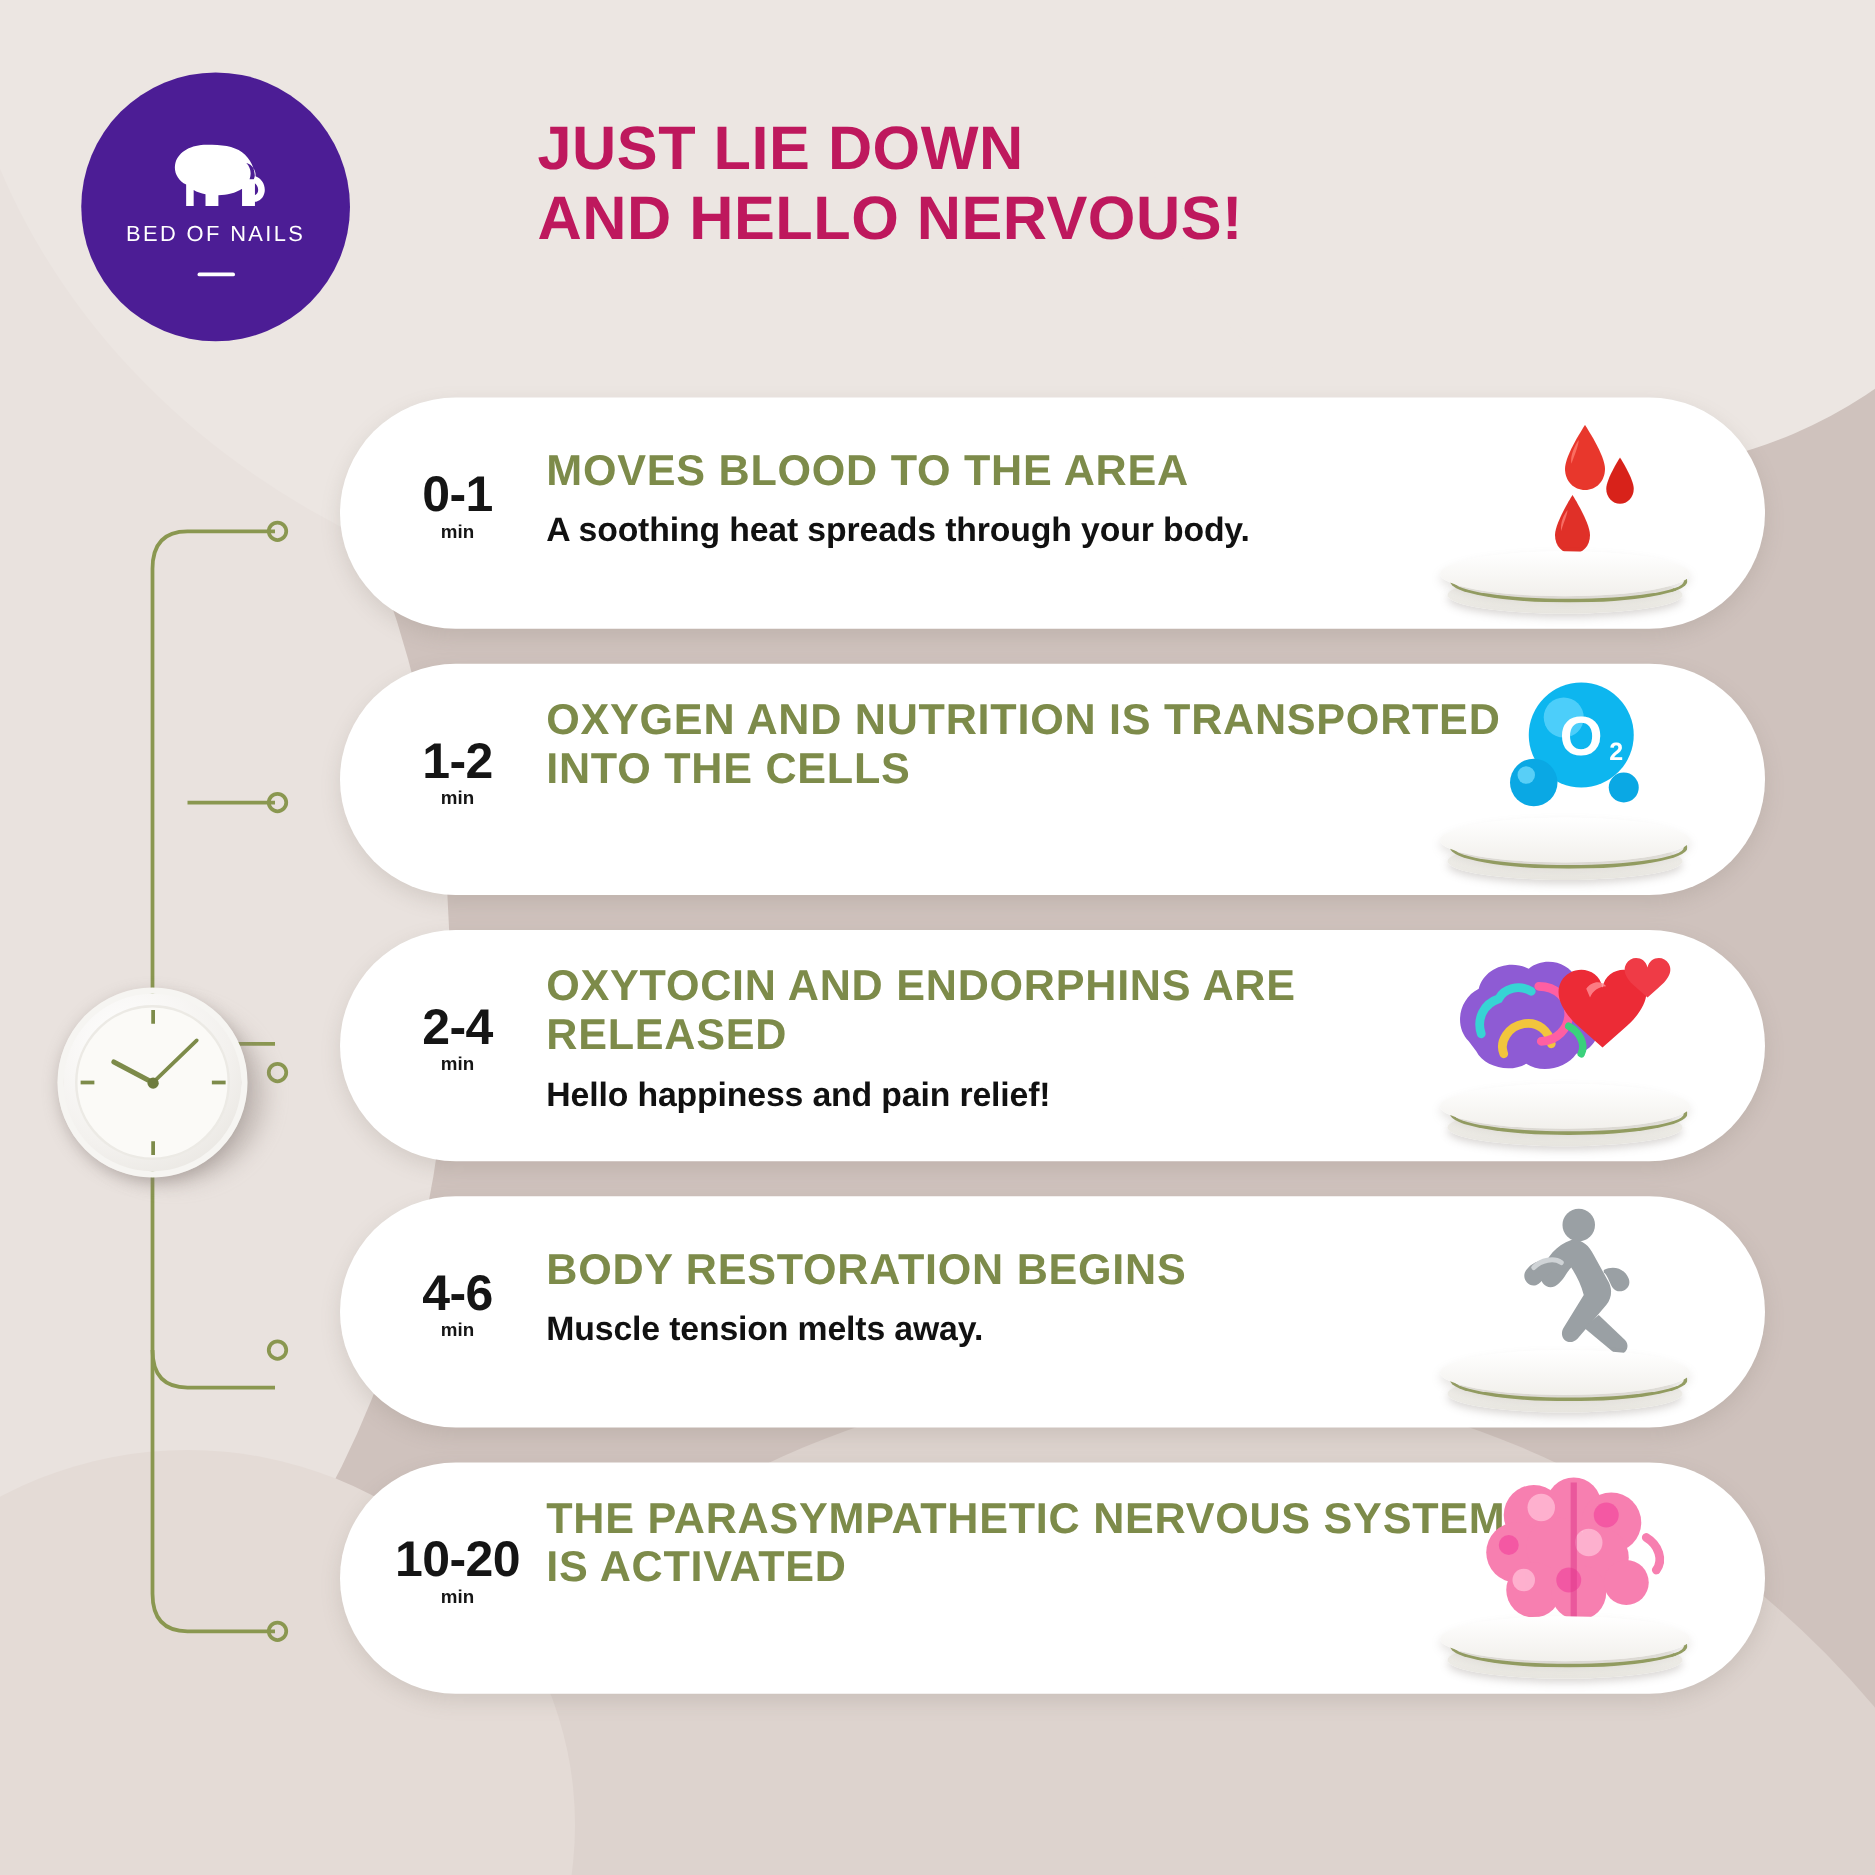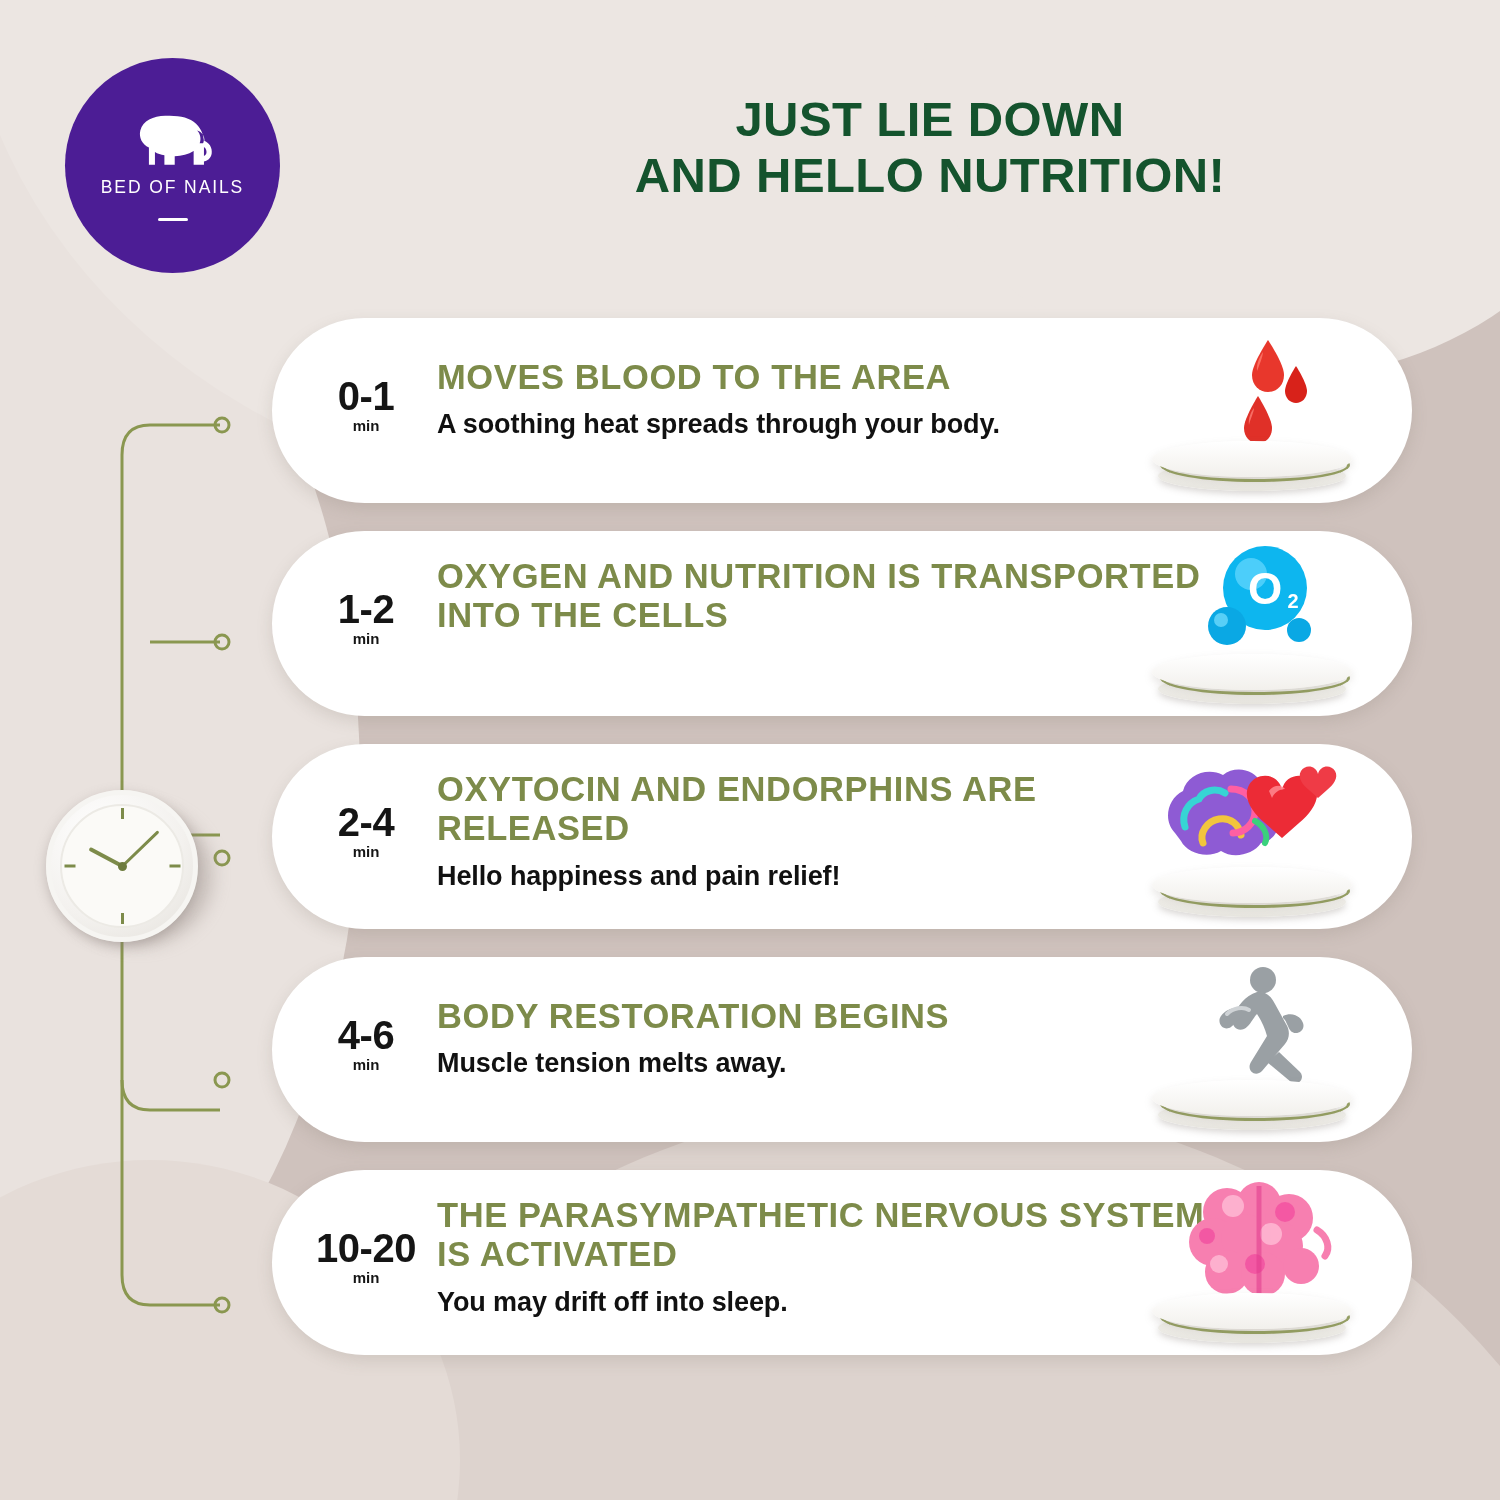--- a/index.html
+++ b/index.html
@@ -103,26 +103,25 @@
     margin-top: 20px;
     border-radius: 2px;
   }
 
   
   .heading {
     position: absolute;
     left: 430px;
     top: 92px;
     width: 1000px;
-    text-align: center;
     font-size: 49px;
     line-height: 1.14;
     font-weight: 700;
     letter-spacing: 0.4px;
-    color: #14532d;
+    color: #be185d;
   }
 
   
   .rail {
     position: absolute;
     left: 60px;
     top: 380px;
     width: 260px;
     height: 960px;
   }
@@ -330,21 +329,21 @@
   <svg class="logo-elephant" viewBox="0 0 100 64">
     <path fill="#ffffff" d="M22 62 L22 42 C14 38 10 30 12 22 C15 11 27 5 41 5 C55 5 66 6 74 12 C82 18 86 27 86 36 L86 62 L74 62 L74 46 C68 50 60 52 52 52 L52 62 L40 62 L40 51 C36 50 32 49 29 47 L29 62 Z M41 14 C36 20 36 27 40 32 C34 31 30 27 30 22 C30 17 35 14 41 14 Z M78 22 C82 26 83 32 81 37 L86 37 C88 31 85 24 78 22 Z"></path>
     <path fill="#ffffff" d="M86 34 C92 36 96 42 95 49 C94 55 89 59 84 58 L84 52 C87 52 89 50 89 47 C89 44 87 41 84 40 Z"></path>
   </svg>
   <div class="logo-text">BED OF NAILS</div>
   <div class="logo-rule"></div>
 </div>
 
 <div class="heading">
   <div>JUST LIE DOWN</div>
-  <div>AND HELLO NUTRITION!</div>
+  <div>AND HELLO NERVOUS!</div>
 </div>
 
 <div class="rail">
   <svg class="connector" width="260" height="960" viewBox="0 0 260 960">
     <path d="M160 45 H90 Q62 45 62 75 V425 Q62 455 90 455 H160" fill="none" stroke="#8a9750" stroke-width="3"></path>
     <path d="M160 262 H90" fill="none" stroke="#8a9750" stroke-width="3"></path>
     <path d="M62 475 V700 Q62 730 90 730 H160" fill="none" stroke="#8a9750" stroke-width="3"></path>
     <path d="M62 700 V895 Q62 925 90 925 H160" fill="none" stroke="#8a9750" stroke-width="3"></path>
     <circle cx="162" cy="45" r="7" fill="none" stroke="#8a9750" stroke-width="3"></circle>
     <circle cx="162" cy="262" r="7" fill="none" stroke="#8a9750" stroke-width="3"></circle>
@@ -490,21 +489,20 @@
   </div>
 
   <div class="row two-line">
     <div class="card"></div>
     <div class="time">
       <div class="num">10-20</div>
       <div class="unit">min</div>
     </div>
     <div class="texts">
       <div class="title">THE PARASYMPATHETIC NERVOUS SYSTEM IS ACTIVATED</div>
-      <div class="subtitle">You may drift off into sleep.</div>
     </div>
     <div class="icon-wrap">
       <div class="icon-art">
         <svg width="180" height="135" viewBox="0 0 180 135">
           <g fill="#f77fb0">
             <circle cx="60" cy="36" r="24"></circle>
             <circle cx="92" cy="28" r="22"></circle>
             <circle cx="122" cy="42" r="24"></circle>
             <circle cx="46" cy="66" r="24"></circle>
             <circle cx="78" cy="62" r="24"></circle>

